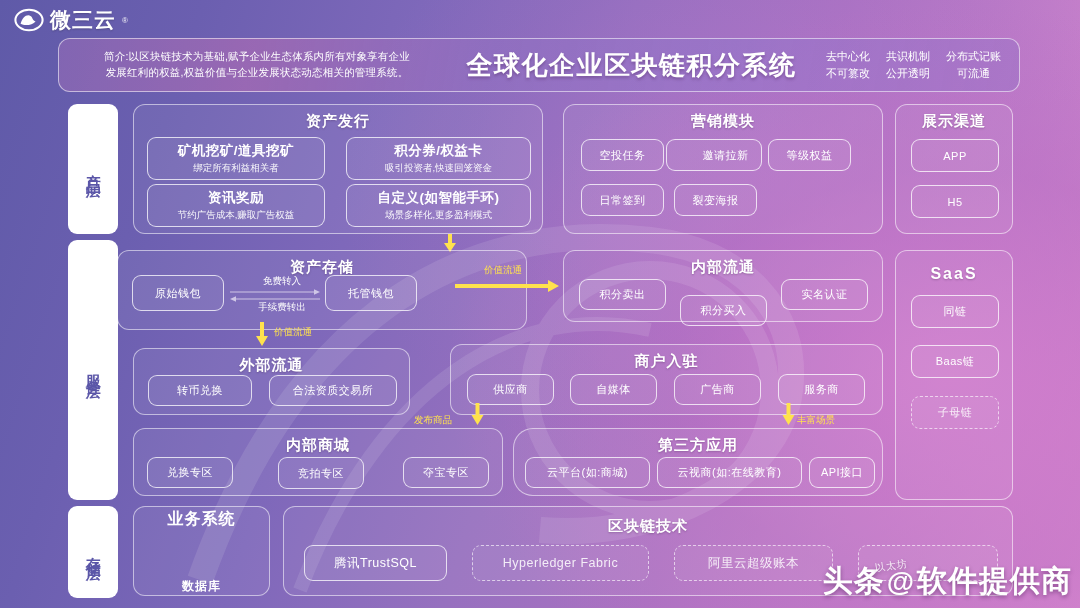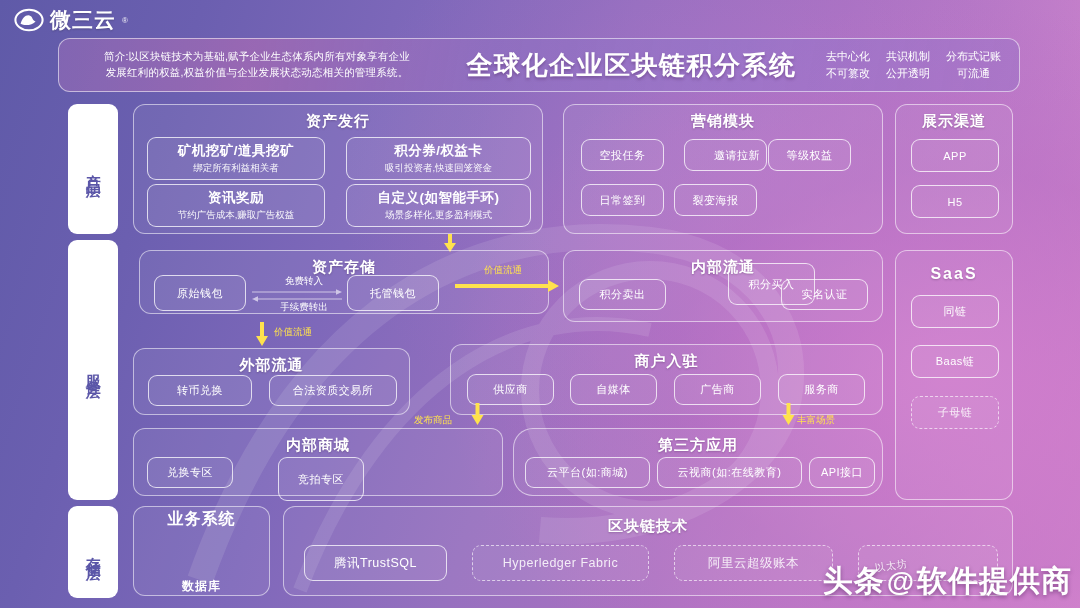--- a/index.html
+++ b/index.html
@@ -160,21 +160,21 @@
       <div class="t1">自定义(如智能手环)</div>
       <div class="t2">场景多样化,更多盈利模式</div>
     </div>
   </div>
 
   <div class="panel" style="left:563px;top:104px;width:320px;height:130px;">
     <div class="panel-title">营销模块</div>
     <div class="chip plain" style="left:17px;top:34px;width:83px;height:32px;">
       <div class="t1">空投任务</div>
     </div>
-    <div class="chip plain" style="left:120px;top:34px;width:83px;height:32px;padding-left:23px;">
+    <div class="chip plain" style="left:102px;top:34px;width:96px;height:32px;padding-left:23px;">
       <div class="t1">邀请拉新</div>
     </div>
     <div class="chip plain" style="left:204px;top:34px;width:83px;height:32px;">
       <div class="t1">等级权益</div>
     </div>
     <div class="chip plain" style="left:17px;top:79px;width:83px;height:32px;">
       <div class="t1">日常签到</div>
     </div>
     <div class="chip plain" style="left:110px;top:79px;width:83px;height:32px;">
       <div class="t1">裂变海报</div>
@@ -189,21 +189,21 @@
     <div class="chip plain" style="left:15px;top:80px;width:88px;height:33px;">
       <div class="t1">H5</div>
     </div>
   </div>
 
   <svg class="yarrow" style="left:443px;top:234px;width:14px;height:18px;" viewBox="0 0 14 18">
     <path d="M7 0 L7 10" stroke="#ffe24d" stroke-width="4" fill="none"></path>
     <path d="M1 9 L13 9 L7 18 Z" fill="#ffe24d"></path>
   </svg>
 
-  <div class="panel" style="left:139px;top:250px;width:410px;height:64px;">
+  <div class="panel" style="left:117px;top:250px;width:410px;height:80px;">
     <div class="panel-title">资产存储</div>
     <div class="chip plain" style="left:14px;top:24px;width:92px;height:36px;">
       <div class="t1">原始钱包</div>
     </div>
     <div class="chip plain" style="left:207px;top:24px;width:92px;height:36px;">
       <div class="t1">托管钱包</div>
     </div>
 
     <div class="wlabel" style="left:122px;top:24px;width:84px;text-align:center;">免费转入</div>
     <svg class="warrow" style="left:112px;top:37px;width:90px;height:16px;" viewBox="0 0 90 16">
@@ -225,21 +225,21 @@
     <path d="M7 0 L7 15" stroke="#ffe24d" stroke-width="4" fill="none"></path>
     <path d="M1 14 L13 14 L7 24 Z" fill="#ffe24d"></path>
   </svg>
   <div class="alabel" style="left:274px;top:326px;">价值流通</div>
 
   <div class="panel" style="left:563px;top:250px;width:320px;height:72px;padding-left:42px;">
     <div class="panel-title">内部流通</div>
     <div class="chip plain" style="left:15px;top:28px;width:87px;height:31px;">
       <div class="t1">积分卖出</div>
     </div>
-    <div class="chip plain" style="left:116px;top:12px;width:87px;height:42px;margin-left:48px;">
+    <div class="chip plain" style="left:116px;top:44px;width:87px;height:31px;">
       <div class="t1">积分买入</div>
     </div>
     <div class="chip plain" style="left:217px;top:28px;width:87px;height:31px;">
       <div class="t1">实名认证</div>
     </div>
   </div>
 
   <div class="panel" style="left:895px;top:250px;width:118px;height:250px;">
     <div class="panel-title" style="top:14px;font-size:16px;letter-spacing:2px;">SaaS</div>
     <div class="chip plain" style="left:15px;top:44px;width:88px;height:33px;">
@@ -289,22 +289,25 @@
     <path d="M6.5 0 L6.5 13" stroke="#ffe24d" stroke-width="4" fill="none"></path>
     <path d="M0.5 12 L12.5 12 L6.5 22 Z" fill="#ffe24d"></path>
   </svg>
   <div class="alabel" style="left:797px;top:414px;">丰富场景</div>
 
   <div class="panel" style="left:133px;top:428px;width:370px;height:68px;">
     <div class="panel-title">内部商城</div>
     <div class="chip plain" style="left:13px;top:28px;width:86px;height:31px;">
       <div class="t1">兑换专区</div>
     </div>
-    <div class="chip plain" style="left:144px;top:28px;width:86px;height:44px;">
+    <div class="chip plain" style="left:144px;top:28px;width:86px;height:32px;">
       <div class="t1">竞拍专区</div>
+    </div>
+    <div class="chip plain" style="left:269px;top:28px;width:86px;height:31px;">
+      <div class="t1">夺宝专区</div>
     </div>
   </div>
 
   <div class="panel" style="left:513px;top:428px;width:370px;height:68px;border-radius:20px;">
     <div class="panel-title">第三方应用</div>
     <div class="chip plain" style="left:11px;top:28px;width:125px;height:31px;">
       <div class="t1">云平台(如:商城)</div>
     </div>
     <div class="chip plain" style="left:143px;top:28px;width:145px;height:31px;">
       <div class="t1">云视商(如:在线教育)</div>

